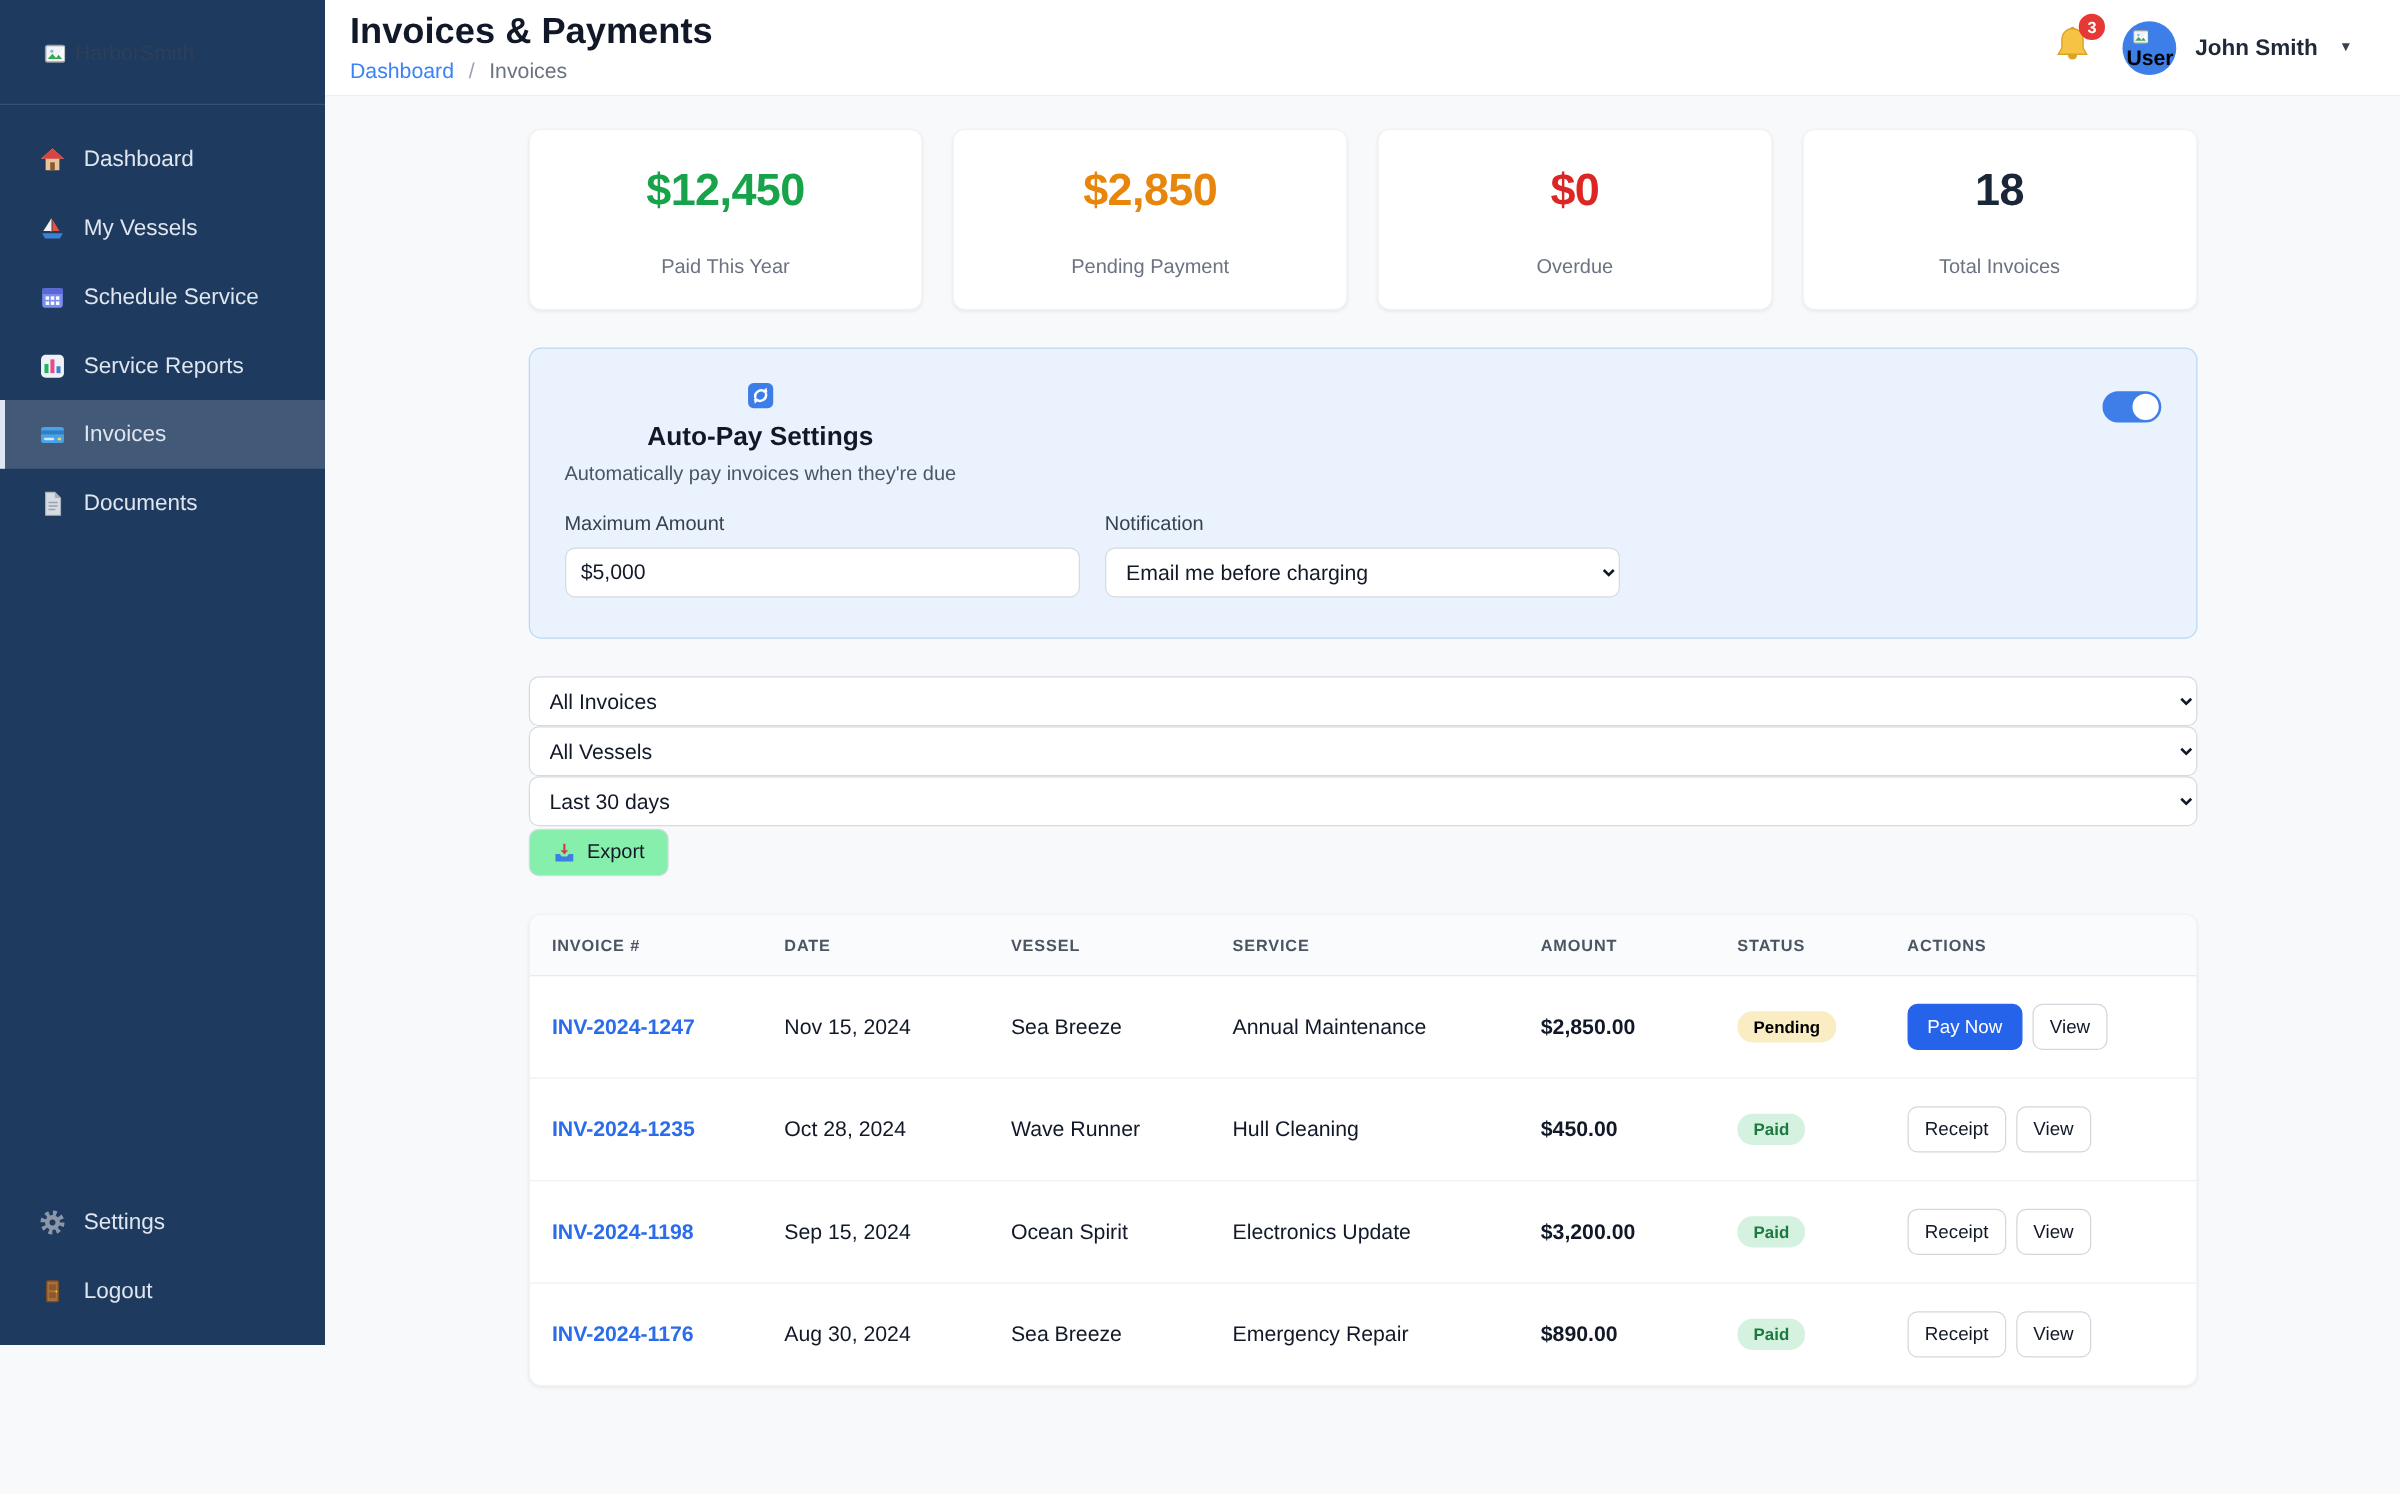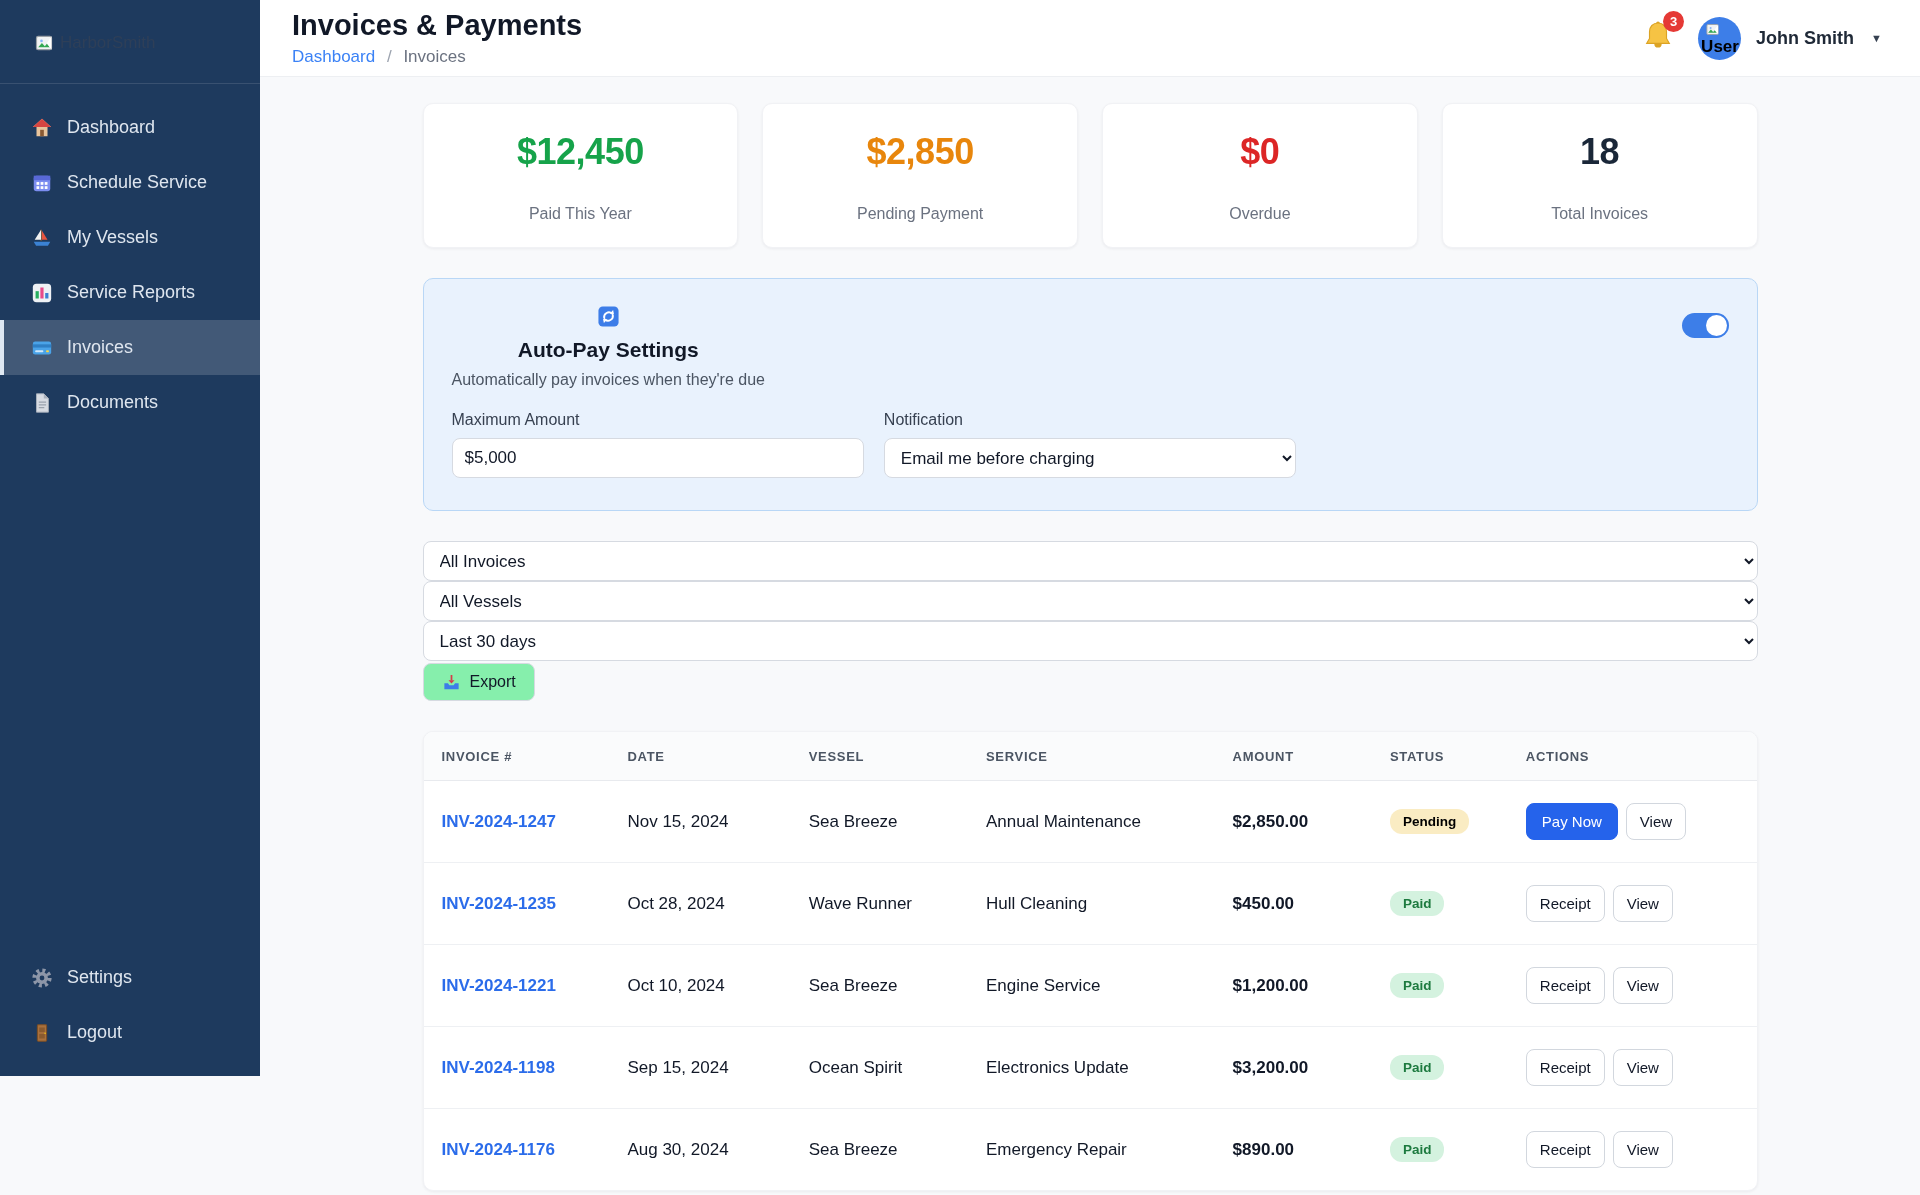--- a/index.html
+++ b/index.html
@@ -35,21 +35,21 @@
   .sidebar-footer { margin-top:520px; }
   .icon { display:inline-flex; line-height:0; }
   .icon svg { width:22px; height:22px; }
   .logo-section .icon svg { width:20px; height:20px; }
 
   
   .main { flex:1; min-width:0; }
   .topbar {
     background:#fff; height:77px; border-bottom:1px solid #edeff2;
     display:flex; align-items:center; justify-content:space-between;
-    padding:0 38px 0 32px;
+    padding:0 38px 0 20px;
   }
   .page-title { margin:0 0 5px 0; font-size:29px; font-weight:700; color:#111827; }
   .breadcrumb { font-size:17px; color:#6b7280; }
   .breadcrumb a { color:#3b82f6; text-decoration:none; cursor:pointer; }
   .breadcrumb .sep { margin:0 7px; color:#9ca3af; }
   .topbar-right { display:flex; align-items:center; gap:15px; }
   .bell-wrap { position:relative; cursor:pointer; margin-right:8px; }
   .bell-wrap svg { width:34px; height:34px; }
   .notif-badge {
     position:absolute; top:-8px; right:-9px;
@@ -180,44 +180,44 @@
               <path d="M12 2 2 11h4v10h12V11h4z" fill="#e8c49c"></path>
               <path d="M12 2 2 11h20z" fill="#d64541"></path>
               <rect x="10" y="14" width="4" height="7" fill="#8a5a33"></rect>
             </svg>
           </span>
           <span>Dashboard</span>
         </div>
         <div class="nav-item">
           <span class="icon">
             <svg viewBox="0 0 24 24">
+              <path d="M11 3v12" stroke="#8a5a33" stroke-width="1.5"></path>
+              <path d="M11 3 4 14h7z" fill="#f2f2f2"></path>
+              <path d="M12 4l6 10h-6z" fill="#e8553f"></path>
+              <path d="M3 16h18l-2.5 4.5h-13z" fill="#3b82d4"></path>
+            </svg>
+          </span>
+          <span>My Vessels</span>
+        </div>
+        <div class="nav-item">
+          <span class="icon">
+            <svg viewBox="0 0 24 24">
               <rect x="3" y="4" width="18" height="17" rx="3" fill="#7b8df0"></rect>
               <rect x="3" y="4" width="18" height="5" fill="#5868d6"></rect>
               <g fill="#fff">
                 <rect x="6" y="11" width="3" height="3"></rect>
                 <rect x="10.5" y="11" width="3" height="3"></rect>
                 <rect x="15" y="11" width="3" height="3"></rect>
                 <rect x="6" y="15.5" width="3" height="3"></rect>
                 <rect x="10.5" y="15.5" width="3" height="3"></rect>
                 <rect x="15" y="15.5" width="3" height="3"></rect>
               </g>
             </svg>
           </span>
           <span>Schedule Service</span>
-        </div>
-        <div class="nav-item">
-          <span class="icon">
-            <svg viewBox="0 0 24 24">
-              <path d="M11 3v12" stroke="#8a5a33" stroke-width="1.5"></path>
-              <path d="M11 3 4 14h7z" fill="#f2f2f2"></path>
-              <path d="M12 4l6 10h-6z" fill="#e8553f"></path>
-              <path d="M3 16h18l-2.5 4.5h-13z" fill="#3b82d4"></path>
-            </svg>
-          </span>
-          <span>My Vessels</span>
         </div>
         <div class="nav-item">
           <span class="icon">
             <svg viewBox="0 0 24 24">
               <rect x="2" y="2" width="20" height="20" rx="4" fill="#eef1f5"></rect>
               <rect x="5" y="10" width="3.5" height="8" fill="#27ae60"></rect>
               <rect x="10.2" y="6" width="3.5" height="12" fill="#e84a8a"></rect>
               <rect x="15.5" y="12" width="3.5" height="6" fill="#3b82d4"></rect>
             </svg>
           </span>
@@ -421,29 +421,20 @@
               <tr>
                 <td><a class="invoice-link" href="#">INV-2024-1235</a></td>
                 <td><span>Oct 28, 2024</span></td>
                 <td><span>Wave Runner</span></td>
                 <td><span>Hull Cleaning</span></td>
                 <td><span class="amount">$450.00</span></td>
                 <td><span class="badge paid">Paid</span></td>
                 <td><button class="action-btn">Receipt</button><button class="action-btn">View</button></td>
               </tr>
               <tr>
-                <td><a class="invoice-link" href="#">INV-2024-1221</a></td>
-                <td><span>Oct 10, 2024</span></td>
-                <td><span>Sea Breeze</span></td>
-                <td><span>Engine Service</span></td>
-                <td><span class="amount">$1,200.00</span></td>
-                <td><span class="badge paid">Paid</span></td>
-                <td><button class="action-btn">Receipt</button><button class="action-btn">View</button></td>
-              </tr>
-              <tr>
                 <td><a class="invoice-link" href="#">INV-2024-1198</a></td>
                 <td><span>Sep 15, 2024</span></td>
                 <td><span>Ocean Spirit</span></td>
                 <td><span>Electronics Update</span></td>
                 <td><span class="amount">$3,200.00</span></td>
                 <td><span class="badge paid">Paid</span></td>
                 <td><button class="action-btn">Receipt</button><button class="action-btn">View</button></td>
               </tr>
               <tr>
                 <td><a class="invoice-link" href="#">INV-2024-1176</a></td>

